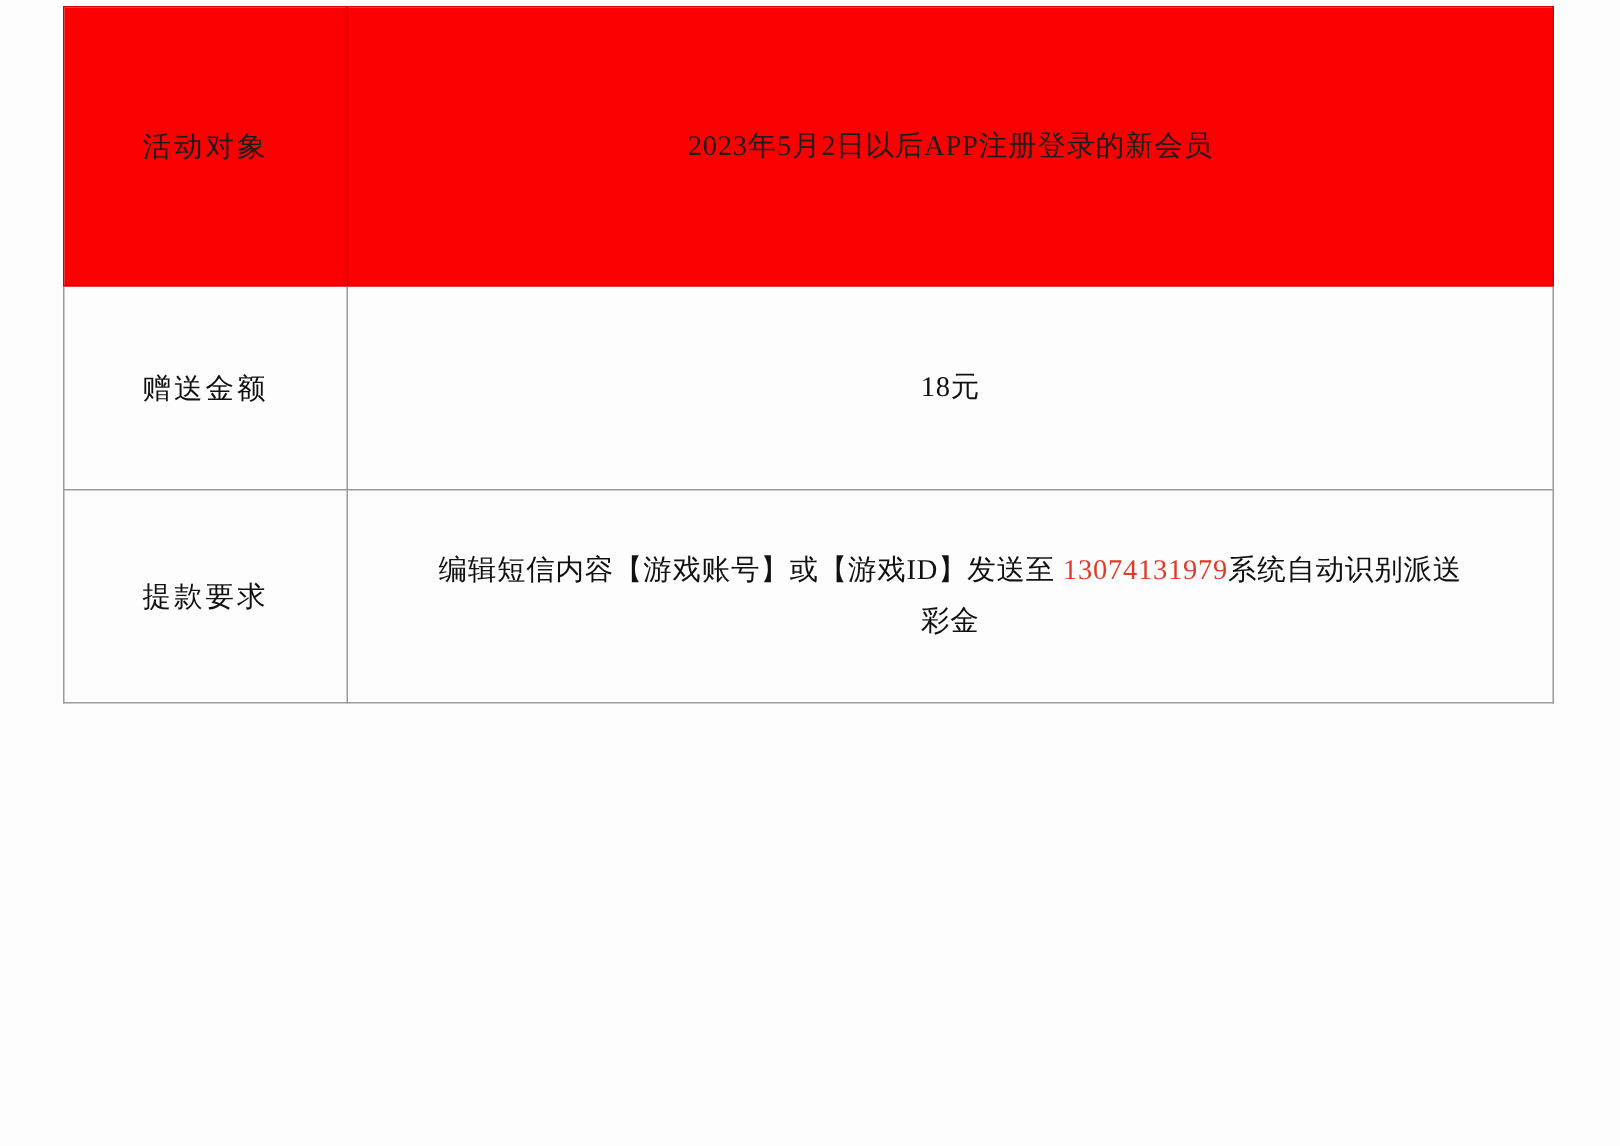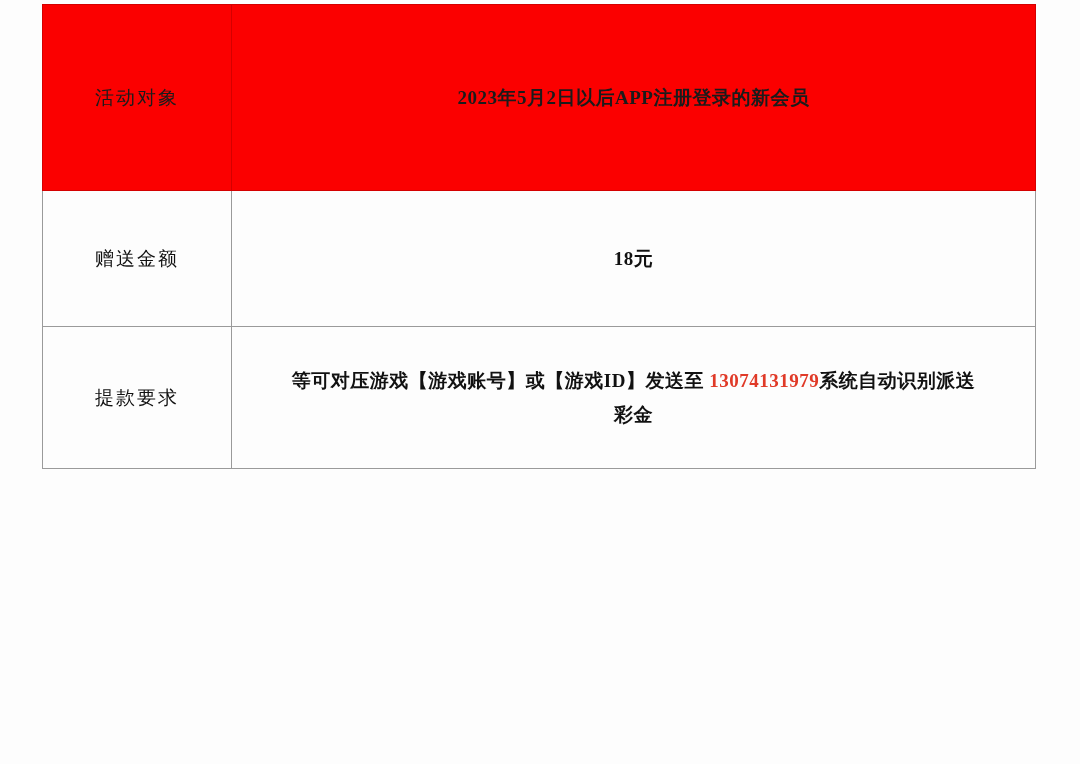--- a/index.html
+++ b/index.html
@@ -38,21 +38,20 @@
   .col-label {
     width: 168px;
     font-size: 19px;
     letter-spacing: 2px;
     font-weight: 500;
   }
   .col-value {
     font-size: 19px;
     line-height: 1.75;
     letter-spacing: 0.5px;
-    font-weight: bold;
   }
   .row-highlight td {
     background: #fb0000;
     border-color: #d40000;
     color: #1b1b1b;
   }
   .row-highlight .col-label {
     background: #fb0000;
   }
   .r1 { height: 186px; }
@@ -81,19 +80,19 @@
       </tr>
       <tr class="r2">
         <td class="col-label">赠送金额</td>
         <td class="col-value">
           <span class="value-line">18元</span>
         </td>
       </tr>
       <tr class="r5">
         <td class="col-label">提款要求</td>
         <td class="col-value">
-          <span>等可对压游戏【游戏账号】或【游戏ID】发送至 </span><span class="phone nowrap">13074131979</span><span>系统自动识别派送</span>
+          <span>编辑短信内容【游戏账号】或【游戏ID】发送至 </span><span class="phone nowrap">13074131979</span><span>系统自动识别派送</span>
           <span class="value-line">彩金</span>
         </td>
       </tr>
     </tbody>
   </table>
 </div>
 
 </body></html>

